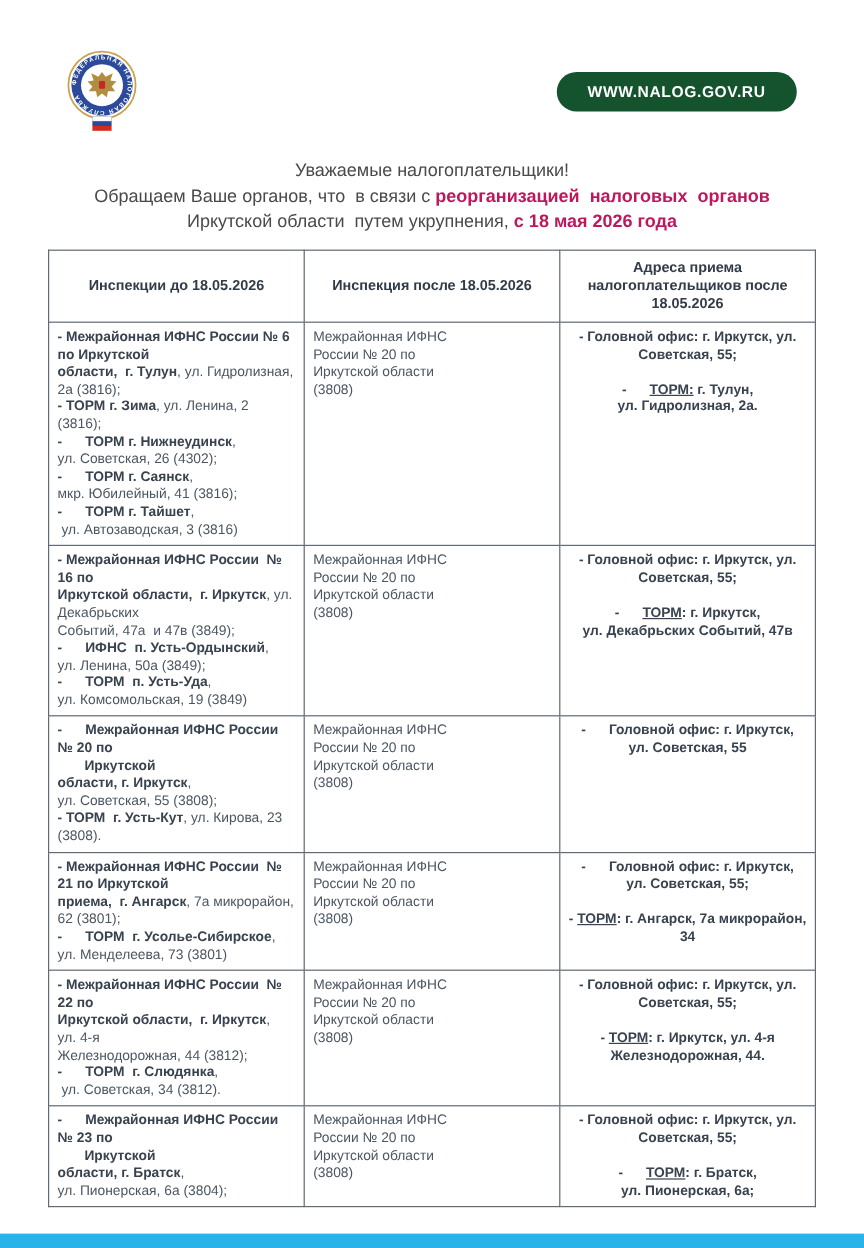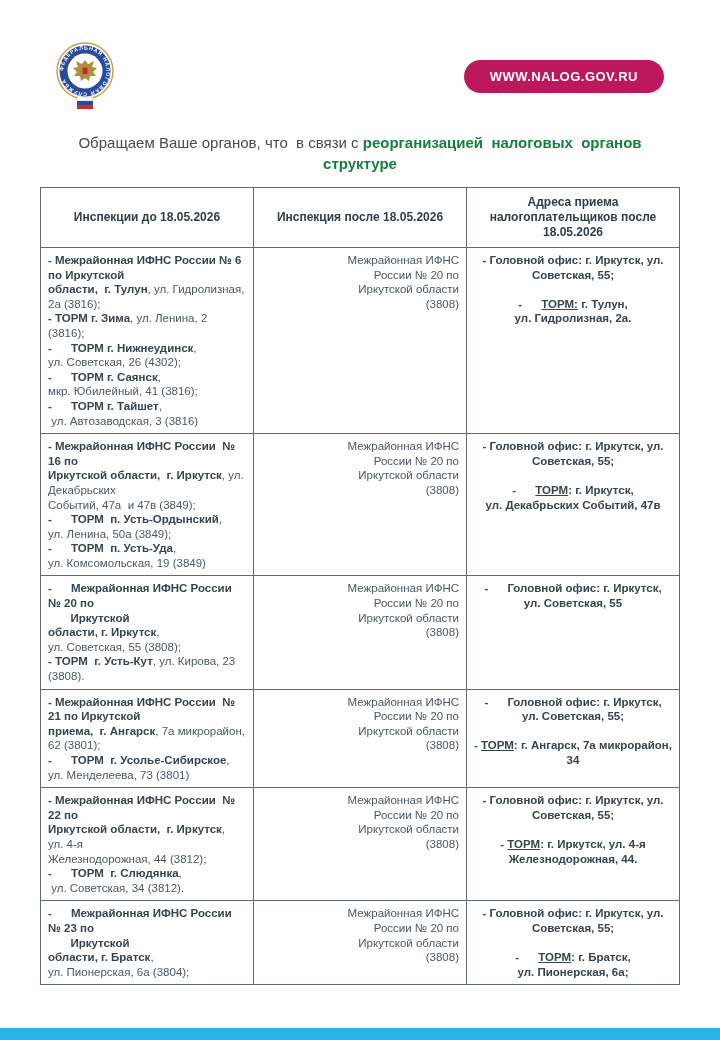--- a/index.html
+++ b/index.html
@@ -3,35 +3,35 @@
 <meta charset="utf-8">
 <style>
   html,body{margin:0;padding:0;background:#ffffff;}
   .page{position:relative;width:720px;height:1040px;background:#ffffff;overflow:hidden;
         font-family:"Liberation Sans","DejaVu Sans",sans-serif;}
 
   
   .header{display:flex;align-items:center;padding:40px 56px 0 52px;}
   .logo{width:66px;height:72px;flex:0 0 auto;}
   .org-name{margin-left:14px;font-size:13.5px;font-weight:bold;color:#22304d;letter-spacing:.3px;}
-  .site-pill{margin-left:auto;background:#be185d;color:#ffffff;font-weight:bold;font-size:13px;
+  .site-pill{margin-left:auto;background:#14532d;color:#ffffff;font-weight:bold;font-size:13px;
              letter-spacing:.5px;border-radius:20px;padding:9px 26px;cursor:pointer;white-space:nowrap;}
 
   
   .intro{margin-top:20px;text-align:center;font-size:15px;line-height:21px;color:#4a4a4a;}
   .intro .line{white-space:pre-wrap;}
-  .intro .b{color:#15803d;}
+  .intro .b{color:#be185d;}
 
   
   table.inspections{margin:13px auto 0 auto;width:640px;border-collapse:collapse;table-layout:fixed;}
   table.inspections th,table.inspections td{border:1px solid #5f6a74;}
   table.inspections th{font-size:12px;font-weight:bold;color:#323c48;padding:7px 18px;text-align:center;line-height:15px;}
   table.inspections td{font-size:11.5px;color:#4c5662;vertical-align:top;padding:5px 7px;line-height:14.6px;}
   td.c1{width:288px;text-align:left;}
-  td.c2{width:118px;text-align:right;}
+  td.c2{width:118px;text-align:left;}
   td.c3{width:214px;text-align:center;font-weight:bold;color:#3b4552;}
   .line{white-space:pre-wrap;min-height:14.6px;}
   .b{font-weight:bold;color:#39434f;}
   .u{text-decoration:underline;}
 
   .bottom-bar{position:absolute;left:0;bottom:0;width:100%;height:12px;background:#29b3e8;}
 </style>
 </head>
 <body>
 
@@ -55,22 +55,23 @@
       <g>
         <rect x="25" y="57" width="16" height="4" fill="#ffffff" stroke="#b0b6c0" stroke-width="0.5"></rect>
         <rect x="25" y="61" width="16" height="4" fill="#2b4a9b"></rect>
         <rect x="25" y="65" width="16" height="4" fill="#d52b1e"></rect>
       </g>
     </svg>
     <div class="site-pill">WWW.NALOG.GOV.RU</div>
   </div>
 
   <div class="intro" id="intro">
+      <div class="line"><span>Уважаемые налогоплательщики!</span></div>
       <div class="line"><span>Обращаем Ваше органов, что  в связи с </span><span class="b">реорганизацией  налоговых  органов</span></div>
-      <div class="line"><span class="b">структуре</span></div>
+      <div class="line"><span>Иркутской области  путем укрупнения, </span><span class="b">с 18 мая 2026 года</span></div>
     </div>
 
   <table class="inspections">
     <thead>
       <tr>
         <th class="c1">Инспекции до 18.05.2026</th>
         <th class="c2">Инспекция после 18.05.2026</th>
         <th class="c3">Адреса приема налогоплательщиков после 18.05.2026</th>
       </tr>
     </thead>
@@ -99,21 +100,21 @@
             <div class="line">&nbsp;</div>
             <div class="line"><span class="b">-      </span><span class="b u">ТОРМ:</span><span class="b"> г. Тулун,</span></div>
             <div class="line"><span class="b">ул. Гидролизная, 2а.</span></div>
           </td>
         </tr>
         <tr>
           <td class="c1">
             <div class="line"><span class="b">- Межрайонная ИФНС России  № 16 по</span></div>
             <div class="line"><span class="b">Иркутской области,  г. Иркутск</span><span>, ул. Декабрьских</span></div>
             <div class="line"><span>Событий, 47а  и 47в (3849);</span></div>
-            <div class="line"><span class="b">-      ТОРМ  п. Усть-Ордынский</span><span>,</span></div>
+            <div class="line"><span class="b">-      ИФНС  п. Усть-Ордынский</span><span>,</span></div>
             <div class="line"><span>ул. Ленина, 50а (3849);</span></div>
             <div class="line"><span class="b">-      ТОРМ  п. Усть-Уда</span><span>,</span></div>
             <div class="line"><span>ул. Комсомольская, 19 (3849)</span></div>
           </td>
           <td class="c2">
             <div class="line">Межрайонная ИФНС</div>
             <div class="line">России № 20 по</div>
             <div class="line">Иркутской области</div>
             <div class="line">(3808)</div>
           </td>

